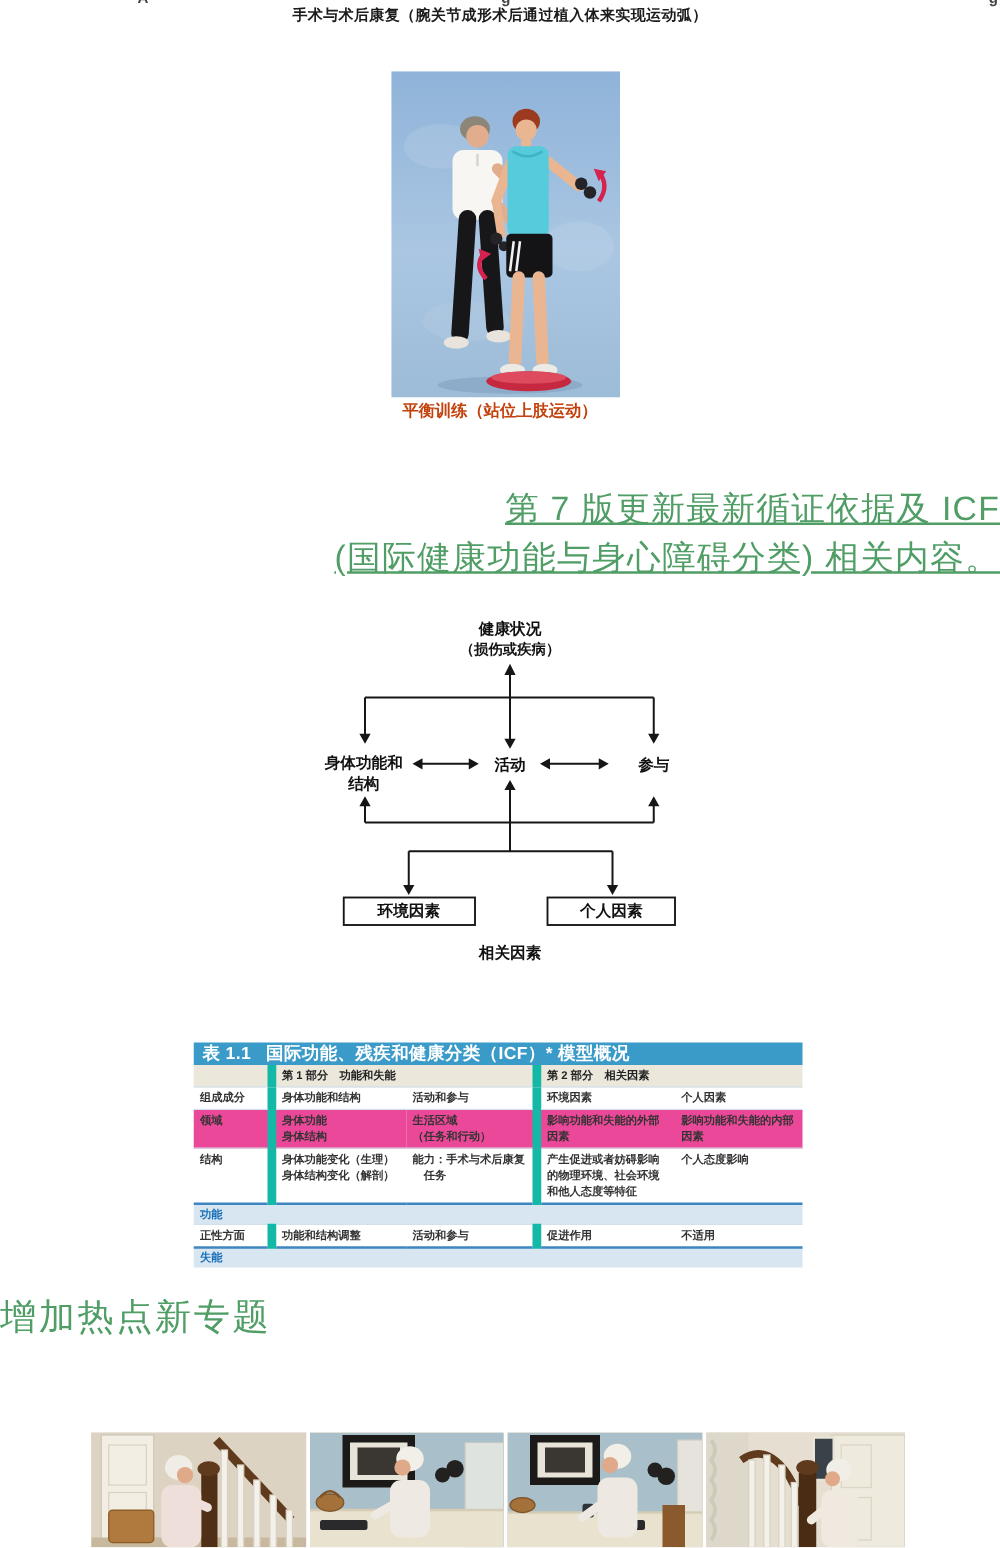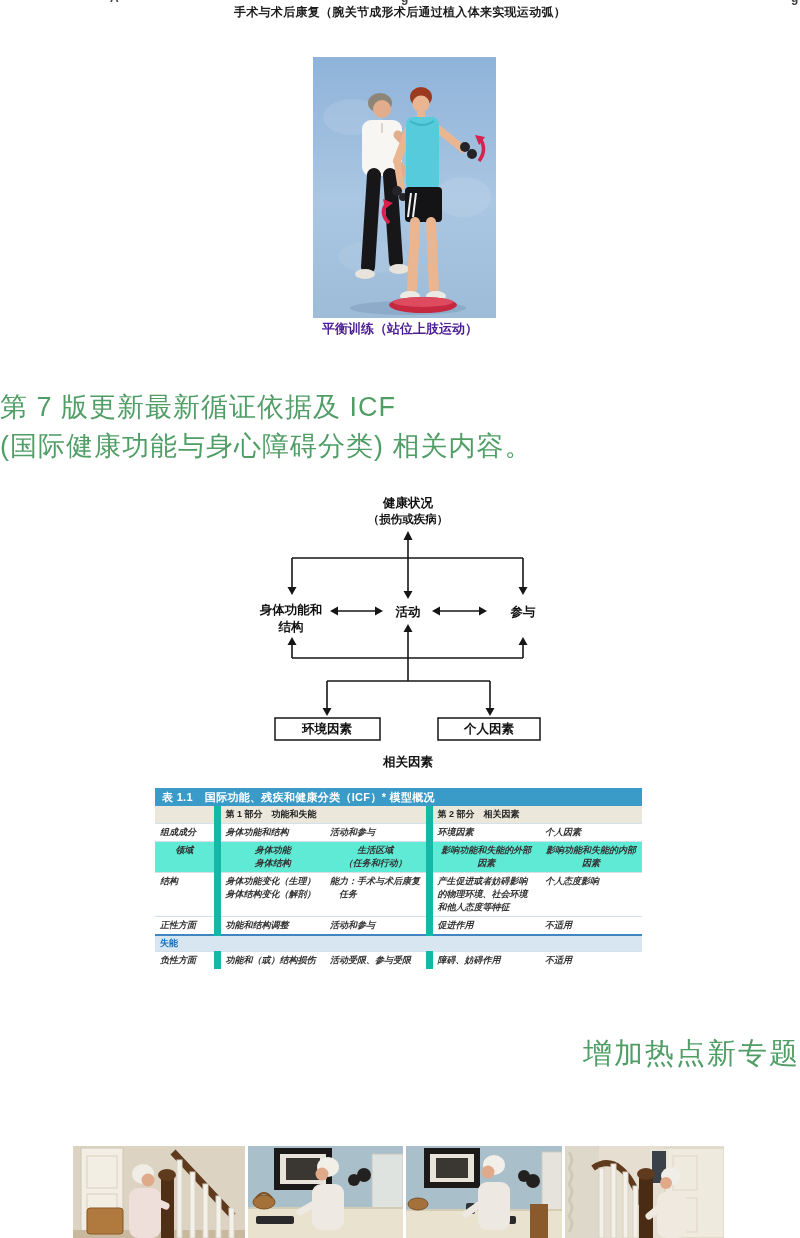--- a/index.html
+++ b/index.html
@@ -4,37 +4,37 @@
 <style>
   html,body{margin:0;padding:0;background:#fff;}
   .page{position:relative;width:800px;height:1238px;background:#ffffff;overflow:hidden;
         font-family:"Liberation Sans",sans-serif;color:#222;}
   .abs{position:absolute;}
   
   .frag{position:absolute;top:-9px;font-size:12px;color:#444;font-weight:bold;}
   
   .top-caption{top:4px;left:0;width:800px;text-align:center;font-size:12px;font-weight:bold;color:#1c1c1c;letter-spacing:0.3px;}
   
-  .photo-caption{top:320px;left:0;width:800px;text-align:center;font-size:13px;font-weight:bold;color:#4c1d95;}
-  
-  .headline{top:388px;left:0;width:800px;text-align:left;color:#509E66;font-size:27px;line-height:39px;font-weight:500;letter-spacing:1px;}
+  .photo-caption{top:320px;left:0;width:800px;text-align:center;font-size:13px;font-weight:bold;color:#c2410c;}
+  
+  .headline{top:388px;left:0;width:800px;text-align:right;color:#509E66;font-size:27px;line-height:39px;font-weight:500;letter-spacing:1px;text-decoration:underline;}
   
   .tblwrap{top:788px;left:155px;width:487px;}
   .tbl-title{background:#3A9AC8;color:#fff;height:18px;display:flex;align-items:center;
-             font-size:11px;font-weight:bold;padding:0 7px;box-sizing:border-box;gap:12px;letter-spacing:0.3px;}
+             font-size:14px;font-weight:bold;padding:0 7px;box-sizing:border-box;gap:12px;letter-spacing:0.3px;margin-top:46px;}
   table.icf{border-collapse:collapse;width:487px;table-layout:fixed;font-size:9px;color:#333;}
   table.icf td{padding:2px 5px;vertical-align:top;line-height:1.45;white-space:pre-line;font-weight:600;}
   tr.hdr td{background:#EBE7DB;font-weight:bold;color:#222;}
   td.vline{border-right:7px solid #14b8a6;}
-  tr.body td{border-top:1px solid #D3E1EC;font-style:italic;}
-  tr.alt td{background:#5eead4;text-align:center;}
+  tr.body td{border-top:1px solid #D3E1EC;}
+  tr.alt td{background:#ec4899;}
   tr.section td{background:#D8E6F2;color:#1A70B8;font-weight:bold;border-top:2px solid #3F86C0;padding:1px 5px;}
   .footnote{top:977px;left:155px;width:520px;font-size:9px;color:#2b2b2b;}
   
-  .heading2{top:1034px;left:0;width:800px;text-align:right;color:#509E66;font-size:29px;font-weight:500;letter-spacing:2px;}
+  .heading2{top:1034px;left:0;width:800px;text-align:left;color:#509E66;font-size:29px;font-weight:500;letter-spacing:2px;}
   .topic-line{top:1102px;left:0;width:800px;text-align:center;color:#DD6B4C;
               font-family:"Liberation Serif",serif;font-size:23px;font-weight:bold;letter-spacing:3px;}
   .tri{color:#EF8F3C;font-size:14px;vertical-align:2px;font-family:"DejaVu Sans",sans-serif;letter-spacing:0;}
   .tri.left{margin-right:6px;} .tri.right{margin-left:4px;}
   
   .strip-photo{position:absolute;top:1146px;height:92px;overflow:hidden;background:#d8cfc0;}
   svg text{font-family:"Liberation Sans",sans-serif;}
 </style>
 </head>
 <body>
@@ -199,36 +199,32 @@
       </tr>
       <tr class="body">
         <td class="vline">结构</td>
         <td>身体功能变化（生理）
 身体结构变化（解剖）</td>
         <td class="vline">能力：手术与术后康复
 　任务</td>
         <td>产生促进或者妨碍影响的物理环境、社会环境和他人态度等特征</td>
         <td>个人态度影响</td>
       </tr>
+      <tr class="section">
+        <td colspan="5">功能</td>
+      </tr>
       <tr class="body">
         <td class="vline">正性方面</td>
         <td>功能和结构调整</td>
         <td class="vline">活动和参与</td>
         <td>促进作用</td>
         <td>不适用</td>
       </tr>
       <tr class="section">
         <td colspan="5">失能</td>
-      </tr>
-      <tr class="body">
-        <td class="vline">负性方面</td>
-        <td>功能和（或）结构损伤</td>
-        <td class="vline">活动受限、参与受限</td>
-        <td>障碍、妨碍作用</td>
-        <td>不适用</td>
       </tr>
     </tbody>
       </table>
   </div>
 
 
   <div class="abs heading2">增加热点新专题</div>
 
 
   <div class="strip-photo" style="left:73px;width:172px;">

